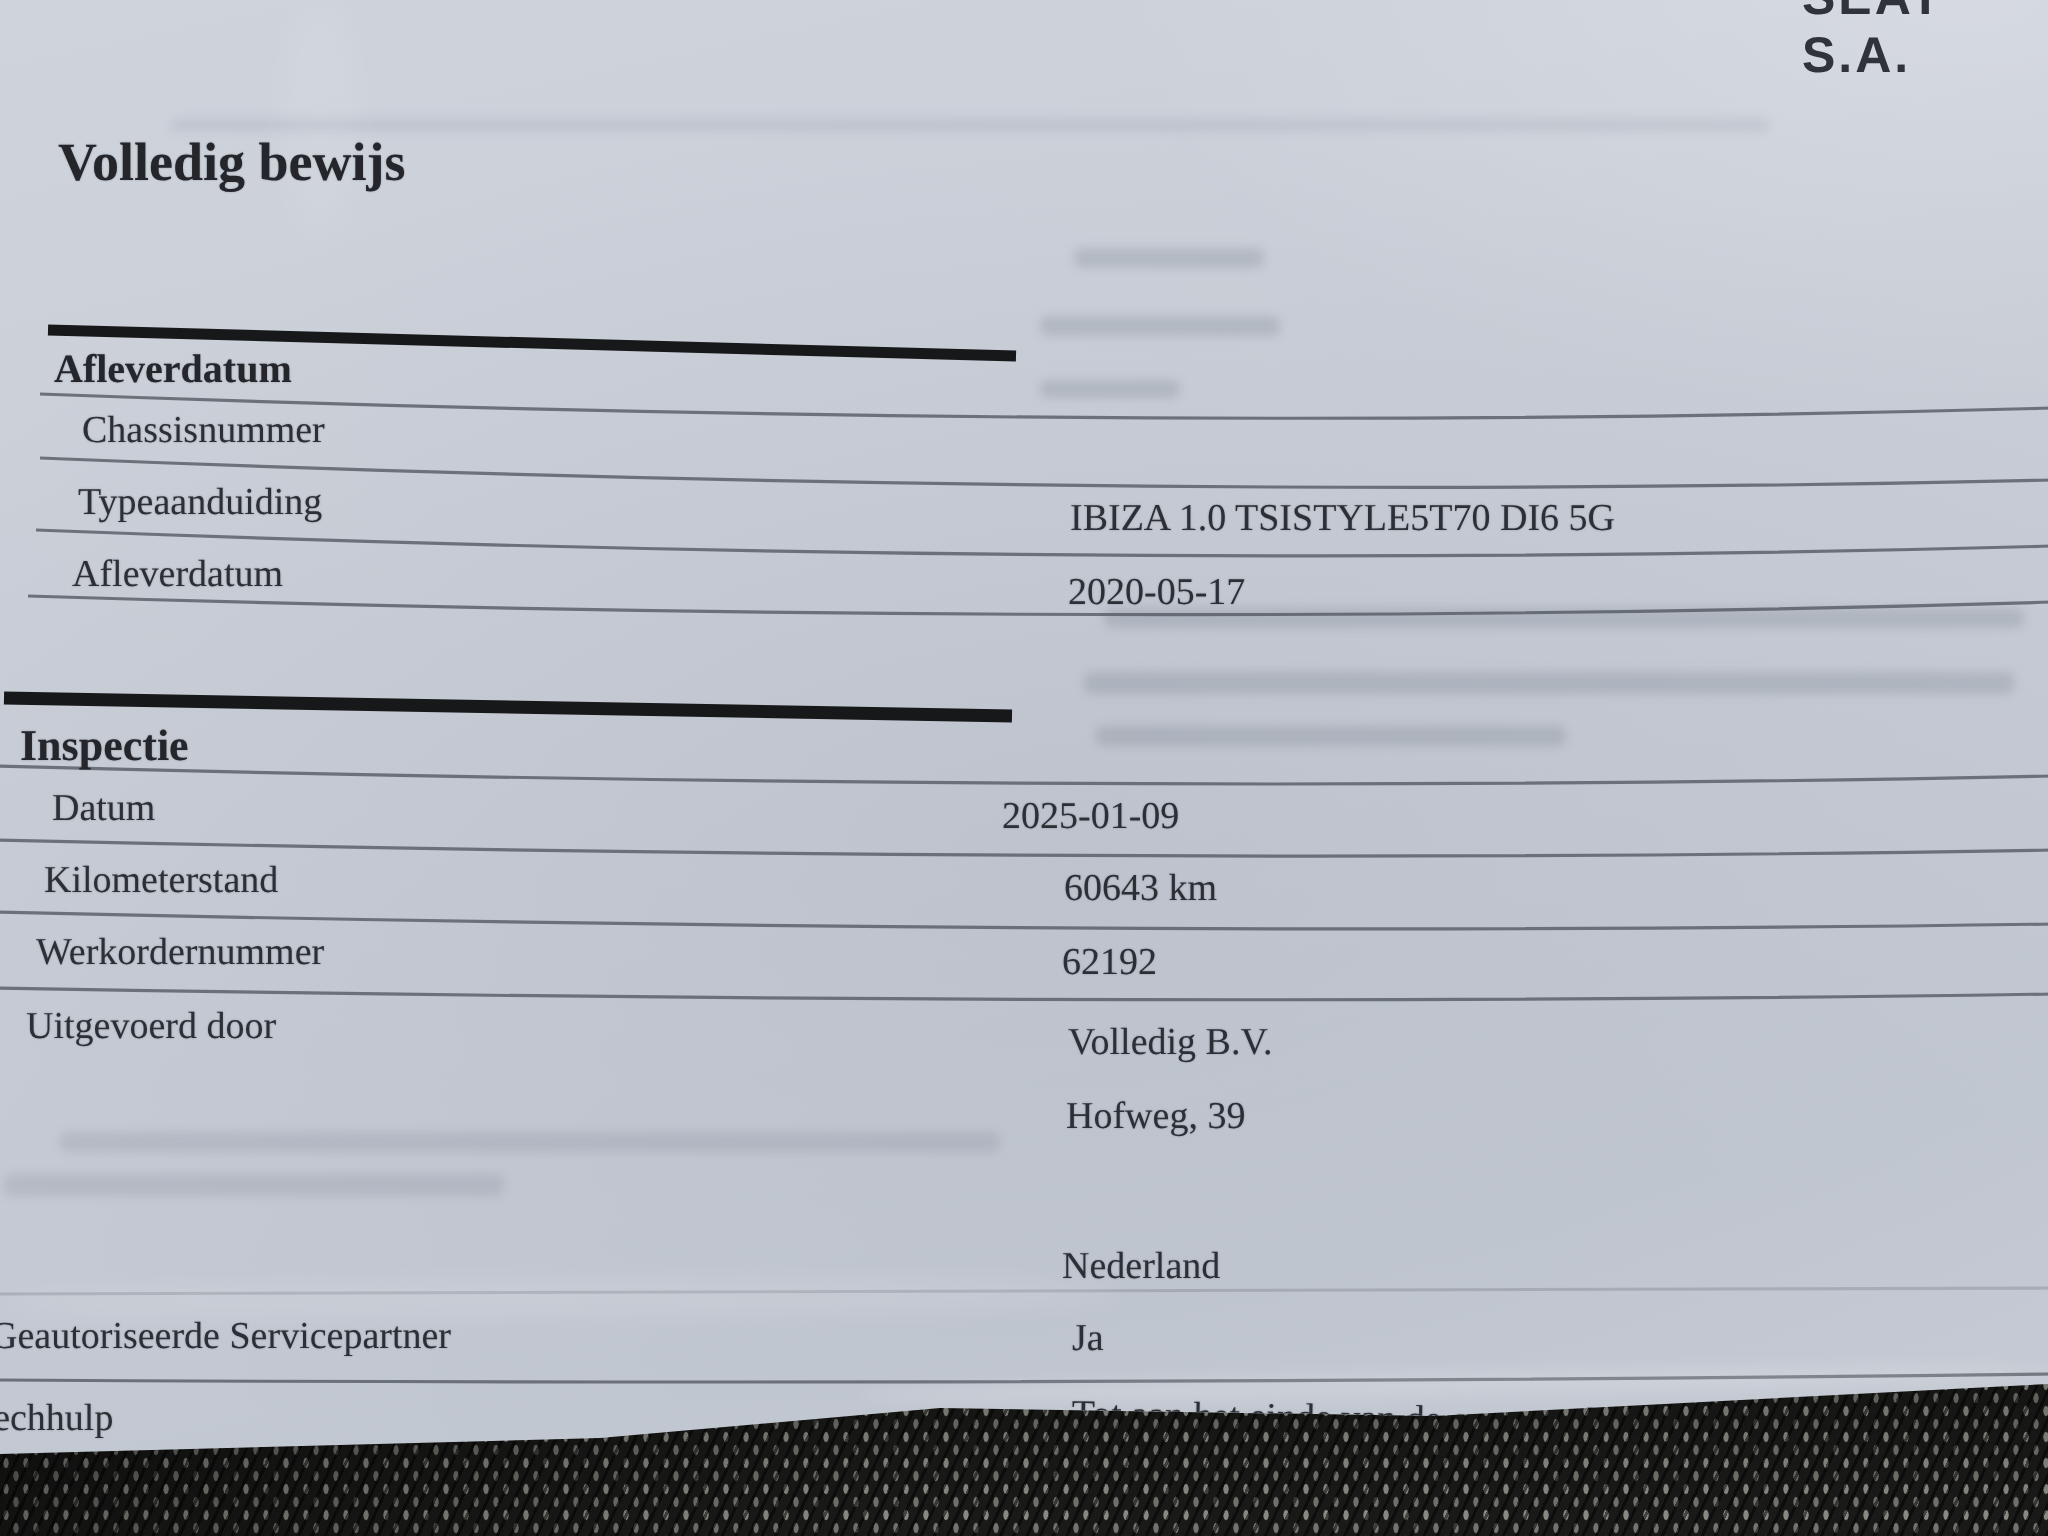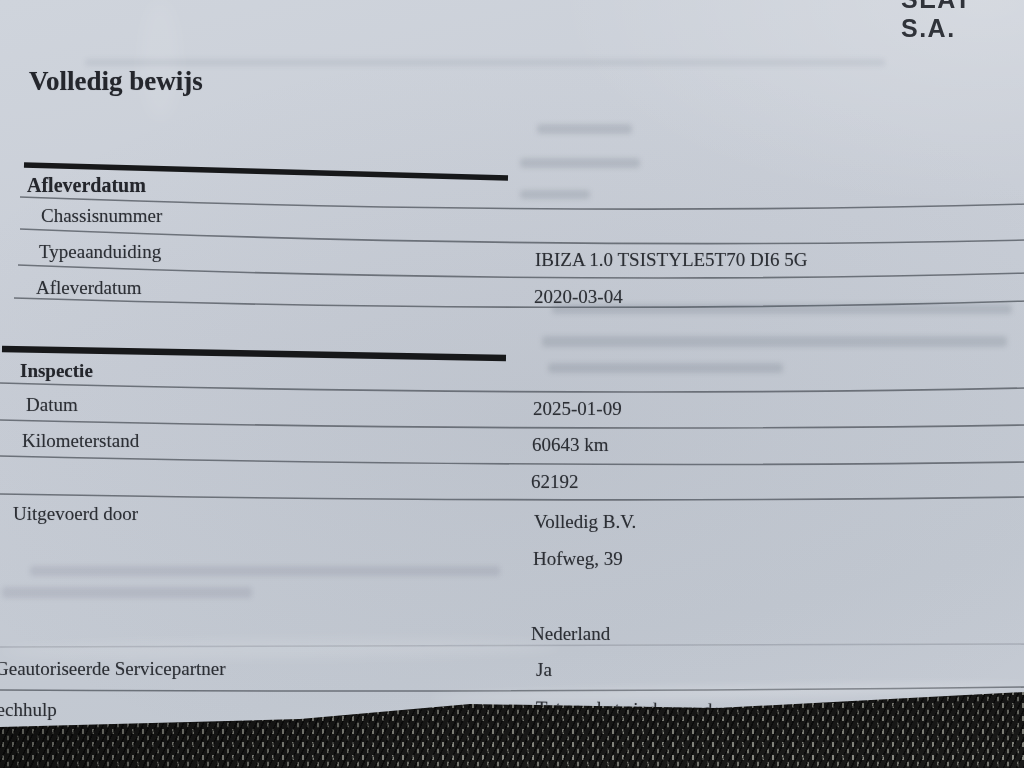--- a/index.html
+++ b/index.html
@@ -87,30 +87,31 @@
   <div class="t title" style="left:29px;top:66px">Volledig bewijs</div>
 
   <div class="t sec" style="left:27px;top:174px">Afleverdatum</div>
 
   <div class="t lbl" style="left:41px;top:205px">Chassisnummer</div>
 
   <div class="t lbl" style="left:39px;top:241px">Typeaanduiding</div>
   <div class="t val" style="left:535px;top:249px">IBIZA 1.0 TSISTYLE5T70 DI6 5G</div>
 
   <div class="t lbl" style="left:36px;top:277px">Afleverdatum</div>
-  <div class="t val" style="left:534px;top:286px">2020-03-04</div>
+  <div class="t val" style="left:534px;top:286px">2020-05-17</div>
 
-  <div class="t sec" style="left:20px;top:360px;font-size:19px">Inspectie</div>
+  <div class="t sec" style="left:10px;top:360px;font-size:22px">Inspectie</div>
 
   <div class="t lbl" style="left:26px;top:394px">Datum</div>
-  <div class="t val" style="left:533px;top:398px">2025-01-09</div>
+  <div class="t val" style="left:501px;top:398px">2025-01-09</div>
 
   <div class="t lbl" style="left:22px;top:430px">Kilometerstand</div>
   <div class="t val" style="left:532px;top:434px">60643 km</div>
 
+  <div class="t lbl" style="left:18px;top:466px">Werkordernummer</div>
   <div class="t val" style="left:531px;top:471px">62192</div>
 
   <div class="t lbl" style="left:13px;top:503px">Uitgevoerd door</div>
   <div class="t val" style="left:534px;top:511px">Volledig B.V.</div>
   <div class="t val" style="left:533px;top:548px">Hofweg, 39</div>
   <div class="t val" style="left:531px;top:623px">Nederland</div>
 
   <div class="t lbl" style="left:-5px;top:658px">Geautoriseerde Servicepartner</div>
   <div class="t val" style="left:536px;top:659px">Ja</div>
 

